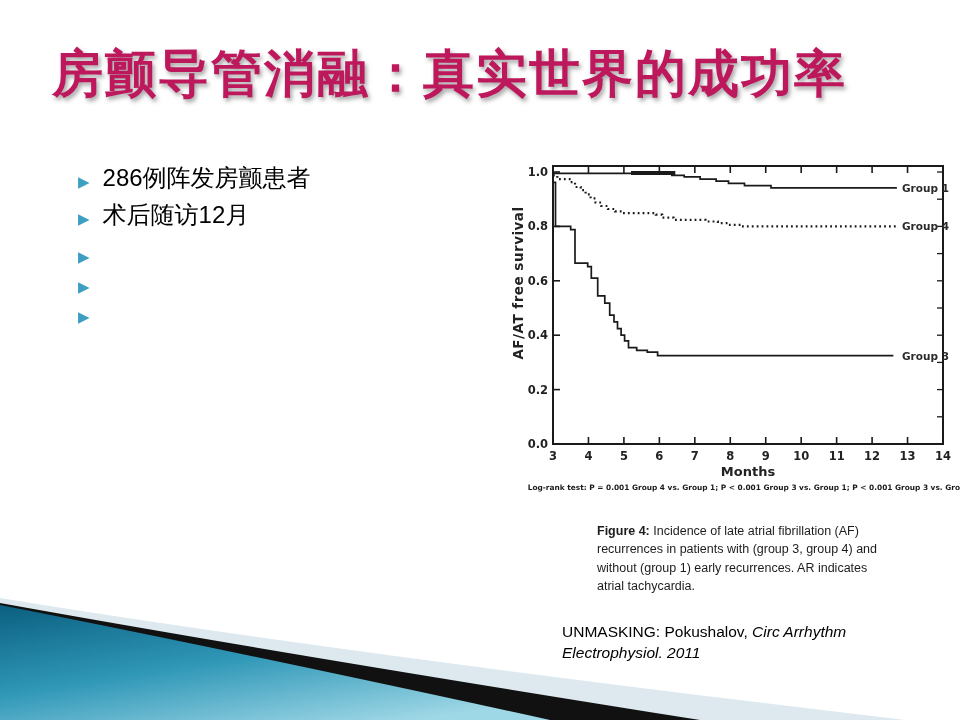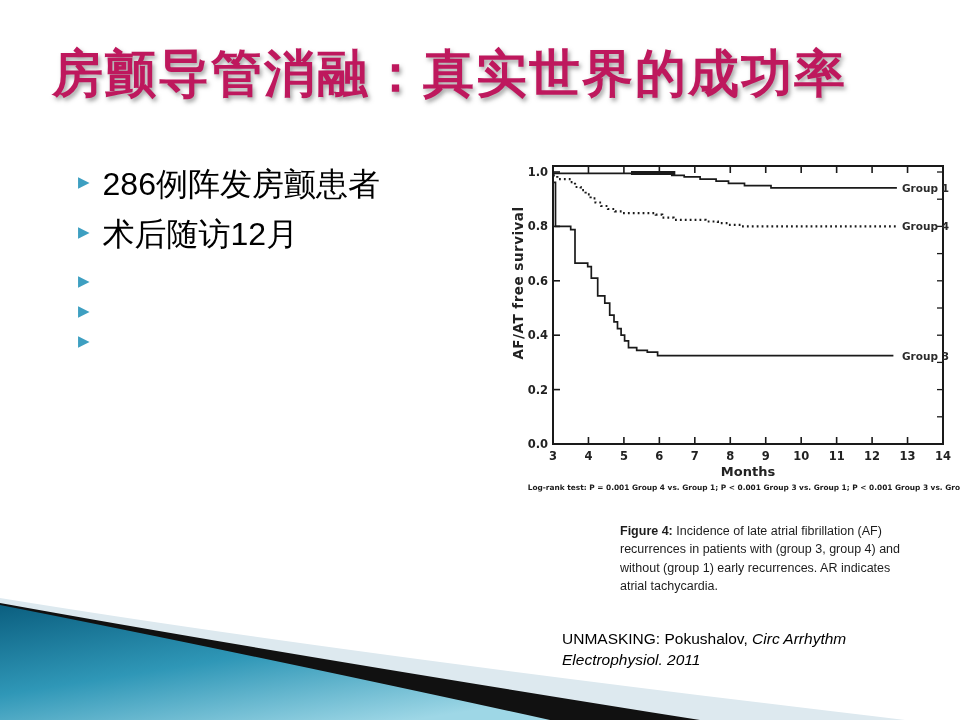--- a/index.html
+++ b/index.html
@@ -18,30 +18,30 @@
     position:absolute;left:78px;top:160px;width:450px;
     list-style:none;margin:0;padding:0;
   }
   .bullet-item{
     display:flex;align-items:flex-start;margin-bottom:1px;
   }
   .bullet-marker{
     font-size:15px;line-height:1;margin-top:14px;margin-right:13px;flex:0 0 auto;
   }
   .bullet-text{
-    font-size:32px;line-height:1.52;color:#000000;white-space:pre-line;
+    font-size:24px;line-height:1.52;color:#000000;white-space:pre-line;
   }
   .figure-caption{
     position:absolute;left:597px;top:522px;width:295px;
-    font-size:12.5px;line-height:1.46;color:#1c1c1c;margin-left:23px;
+    font-size:12.5px;line-height:1.46;color:#1c1c1c;
   }
   .figure-caption .cap-label{font-weight:bold;}
   .citation{
     position:absolute;left:562px;top:622px;width:345px;
-    font-size:15.5px;line-height:1.35;color:#000000;margin-top:7px;
+    font-size:15.5px;line-height:1.35;color:#000000;
   }
   .citation .cit-italic{font-style:italic;}
   svg.overlay{position:absolute;left:0;top:0;width:960px;height:720px;}
   text{font-family:"DejaVu Sans","Liberation Sans",sans-serif;}
 </style>
 </head>
 <body>
 
 <div class="slide-title" style="color: #be185d;">房颤导管消融：真实世界的成功率</div>
 

